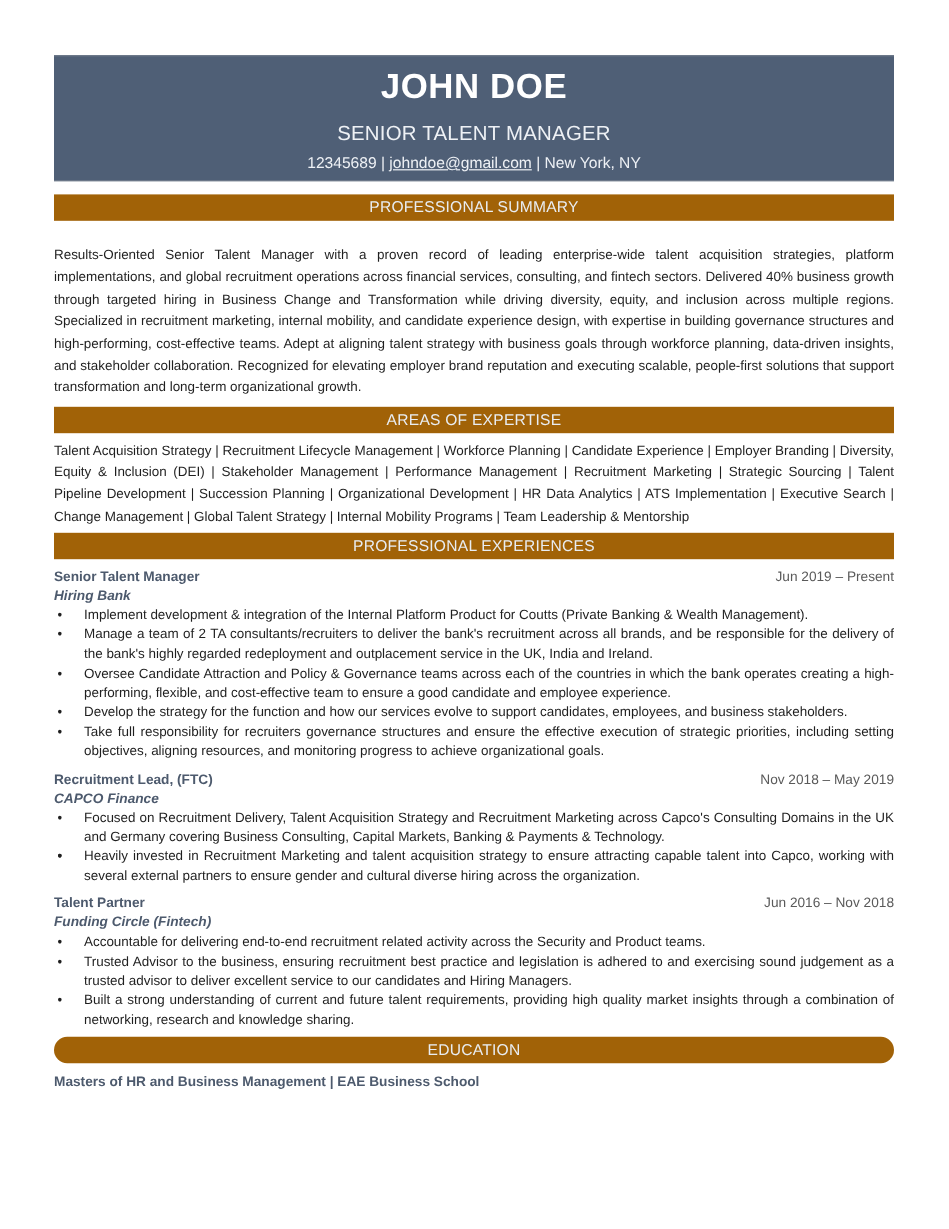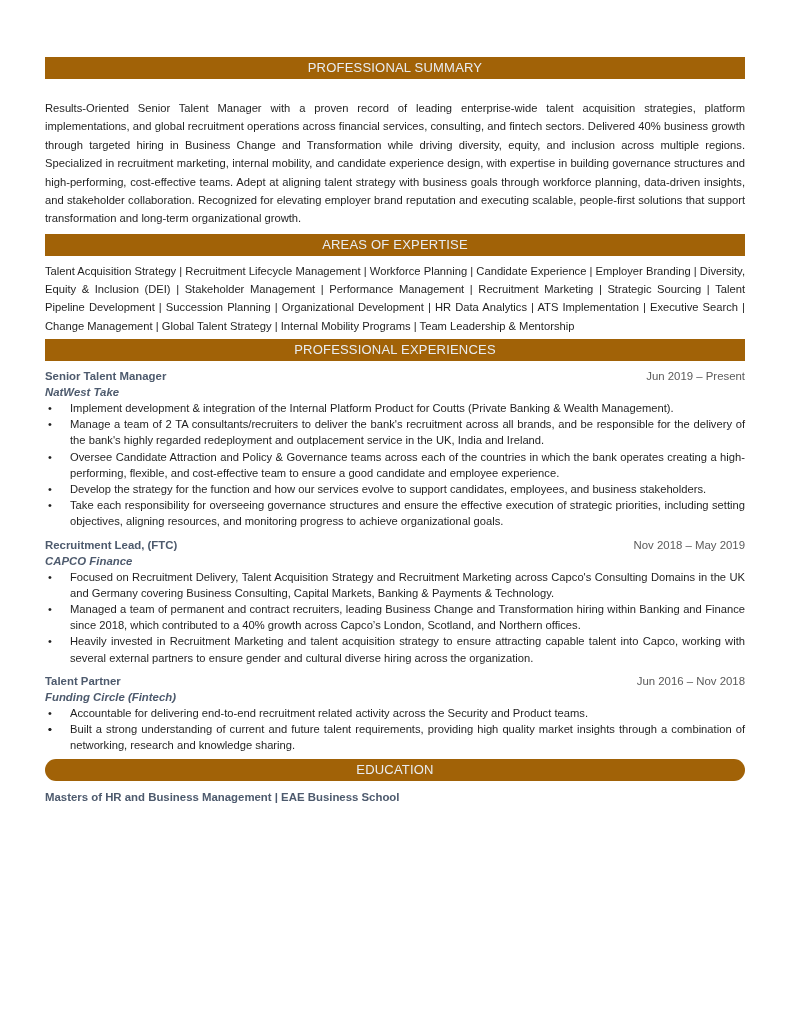--- a/index.html
+++ b/index.html
@@ -118,66 +118,73 @@
       font-weight: bold;
       color: #4d5a6d;
       padding-top: 8px;
     }
   </style>
 </head>
 <body>
 
 <div class="page">
 
+  <div class="header">
+    <div class="name">JOHN DOE</div>
+    <div class="title">SENIOR TALENT MANAGER</div>
+    <div class="contact">
+      <span>12345689</span><span> | </span><span class="email">johndoe@gmail.com</span><span> | </span><span>New York, NY</span>
+    </div>
+  </div>
 
   <div class="section-bar" style="margin-top:11px;">PROFESSIONAL SUMMARY</div>
   <div class="summary">Results-Oriented Senior Talent Manager with a proven record of leading enterprise-wide talent acquisition strategies, platform implementations, and global recruitment operations across financial services, consulting, and fintech sectors. Delivered 40% business growth through targeted hiring in Business Change and Transformation while driving diversity, equity, and inclusion across multiple regions. Specialized in recruitment marketing, internal mobility, and candidate experience design, with expertise in building governance structures and high-performing, cost-effective teams. Adept at aligning talent strategy with business goals through workforce planning, data-driven insights, and stakeholder collaboration. Recognized for elevating employer brand reputation and executing scalable, people-first solutions that support transformation and long-term organizational growth.</div>
 
   <div class="section-bar" style="margin-top:6px;">AREAS OF EXPERTISE</div>
   <div class="expertise">Talent Acquisition Strategy | Recruitment Lifecycle Management | Workforce Planning | Candidate Experience | Employer Branding | Diversity, Equity &amp; Inclusion (DEI) | Stakeholder Management | Performance Management | Recruitment Marketing | Strategic Sourcing | Talent Pipeline Development | Succession Planning | Organizational Development | HR Data Analytics | ATS Implementation | Executive Search | Change Management | Global Talent Strategy | Internal Mobility Programs | Team Leadership &amp; Mentorship</div>
 
   <div class="section-bar" style="margin-top:4px;">PROFESSIONAL EXPERIENCES</div>
 
   <div class="job">
     <div class="job-head">
       <span class="job-title">Senior Talent Manager</span>
       <span class="job-dates">Jun 2019 – Present</span>
     </div>
-    <div class="job-company">NatWest Take</div>
+    <div class="job-company">Hiring Bank</div>
     <ul class="bullets">
       <li><span class="dot">•</span><span>Implement development &amp; integration of the Internal Platform Product for Coutts (Private Banking &amp; Wealth Management).</span></li>
       <li><span class="dot">•</span><span>Manage a team of 2 TA consultants/recruiters to deliver the bank's recruitment across all brands, and be responsible for the delivery of the bank's highly regarded redeployment and outplacement service in the UK, India and Ireland.</span></li>
       <li><span class="dot">•</span><span>Oversee Candidate Attraction and Policy &amp; Governance teams across each of the countries in which the bank operates creating a high-performing, flexible, and cost-effective team to ensure a good candidate and employee experience.</span></li>
       <li><span class="dot">•</span><span>Develop the strategy for the function and how our services evolve to support candidates, employees, and business stakeholders.</span></li>
-      <li><span class="dot">•</span><span>Take each responsibility for overseeing governance structures and ensure the effective execution of strategic priorities, including setting objectives, aligning resources, and monitoring progress to achieve organizational goals.</span></li>
+      <li><span class="dot">•</span><span>Take full responsibility for recruiters governance structures and ensure the effective execution of strategic priorities, including setting objectives, aligning resources, and monitoring progress to achieve organizational goals.</span></li>
     </ul>
   </div>
 
   <div class="job">
     <div class="job-head">
       <span class="job-title">Recruitment Lead, (FTC)</span>
       <span class="job-dates">Nov 2018 – May 2019</span>
     </div>
     <div class="job-company">CAPCO Finance</div>
     <ul class="bullets">
       <li><span class="dot">•</span><span>Focused on Recruitment Delivery, Talent Acquisition Strategy and Recruitment Marketing across Capco's Consulting Domains in the UK and Germany covering Business Consulting, Capital Markets, Banking &amp; Payments &amp; Technology.</span></li>
-      <li><span class="dot">•</span><span>Managed a team of permanent and contract recruiters, leading Business Change and Transformation hiring within Banking and Finance since 2018, which contributed to a 40% growth across Capco’s London, Scotland, and Northern offices.</span></li>
+      <li><span class="dot">•</span></li>
       <li><span class="dot">•</span><span>Heavily invested in Recruitment Marketing and talent acquisition strategy to ensure attracting capable talent into Capco, working with several external partners to ensure gender and cultural diverse hiring across the organization.</span></li>
     </ul>
   </div>
 
   <div class="job">
     <div class="job-head">
       <span class="job-title">Talent Partner</span>
       <span class="job-dates">Jun 2016 – Nov 2018</span>
     </div>
     <div class="job-company">Funding Circle (Fintech)</div>
     <ul class="bullets">
       <li><span class="dot">•</span><span>Accountable for delivering end-to-end recruitment related activity across the Security and Product teams.</span></li>
-      <li><span class="dot">•</span></li>
+      <li><span class="dot">•</span><span>Trusted Advisor to the business, ensuring recruitment best practice and legislation is adhered to and exercising sound judgement as a trusted advisor to deliver excellent service to our candidates and Hiring Managers.</span></li>
       <li><span class="dot">•</span><span>Built a strong understanding of current and future talent requirements, providing high quality market insights through a combination of networking, research and knowledge sharing.</span></li>
     </ul>
   </div>
 
   <div class="section-bar" style="margin-top:6px;border-radius:11px;">EDUCATION</div>
   <div class="edu">Masters of HR and Business Management | EAE Business School</div>
 
 </div>
 
 </body></html>

